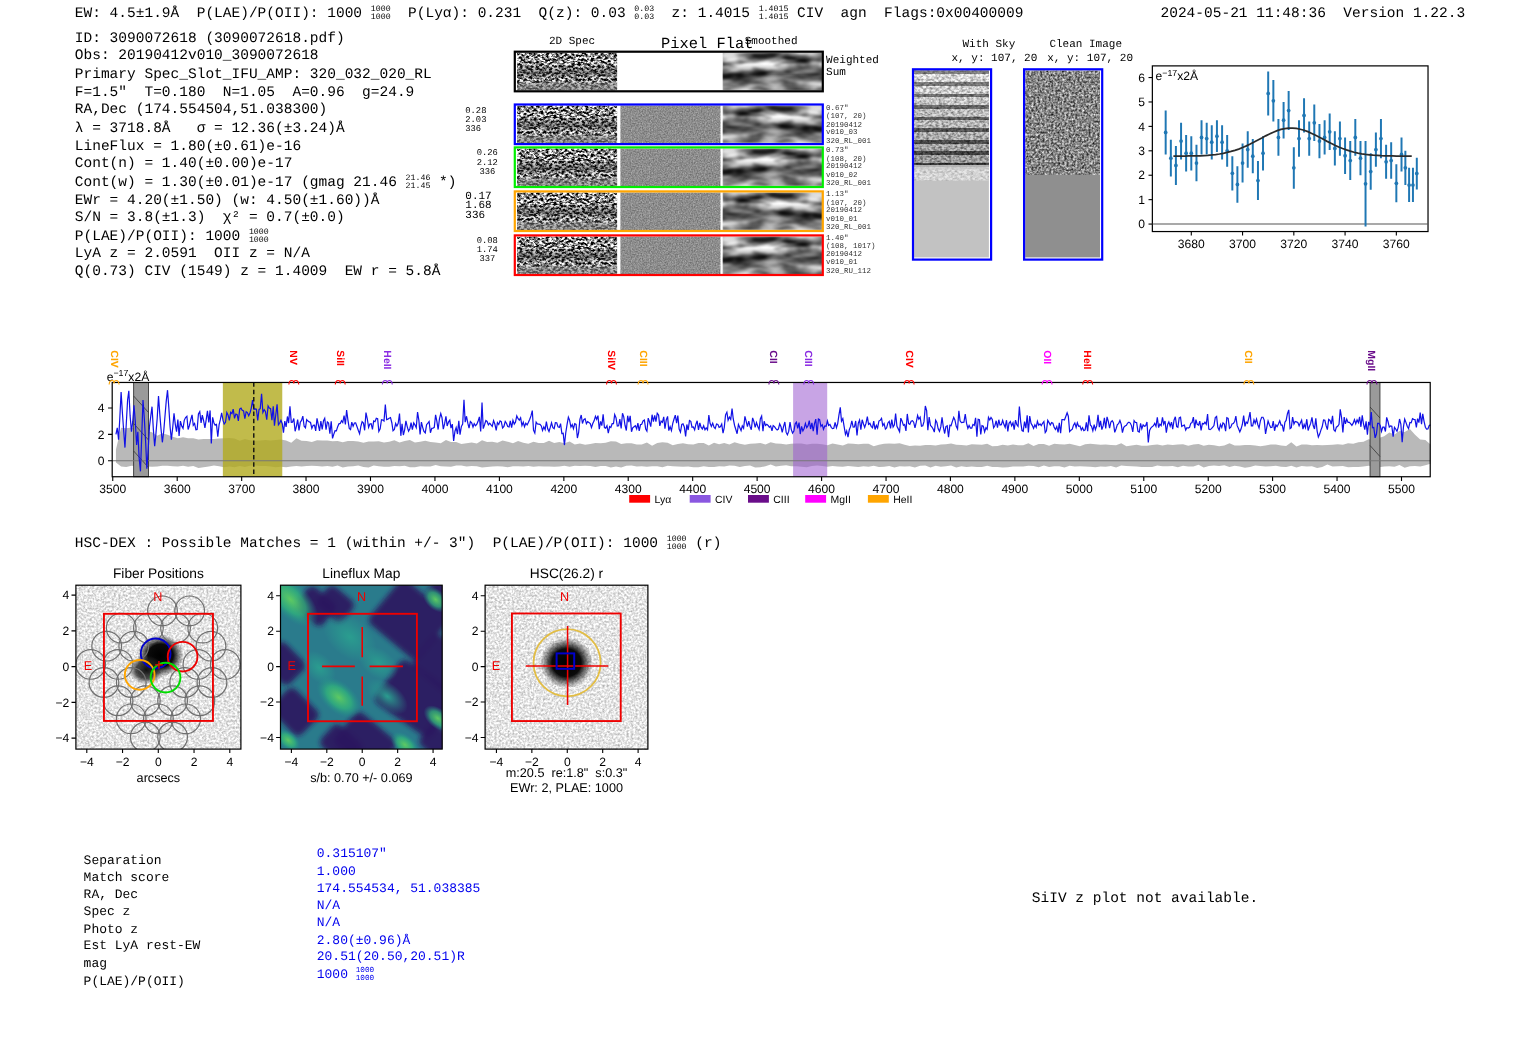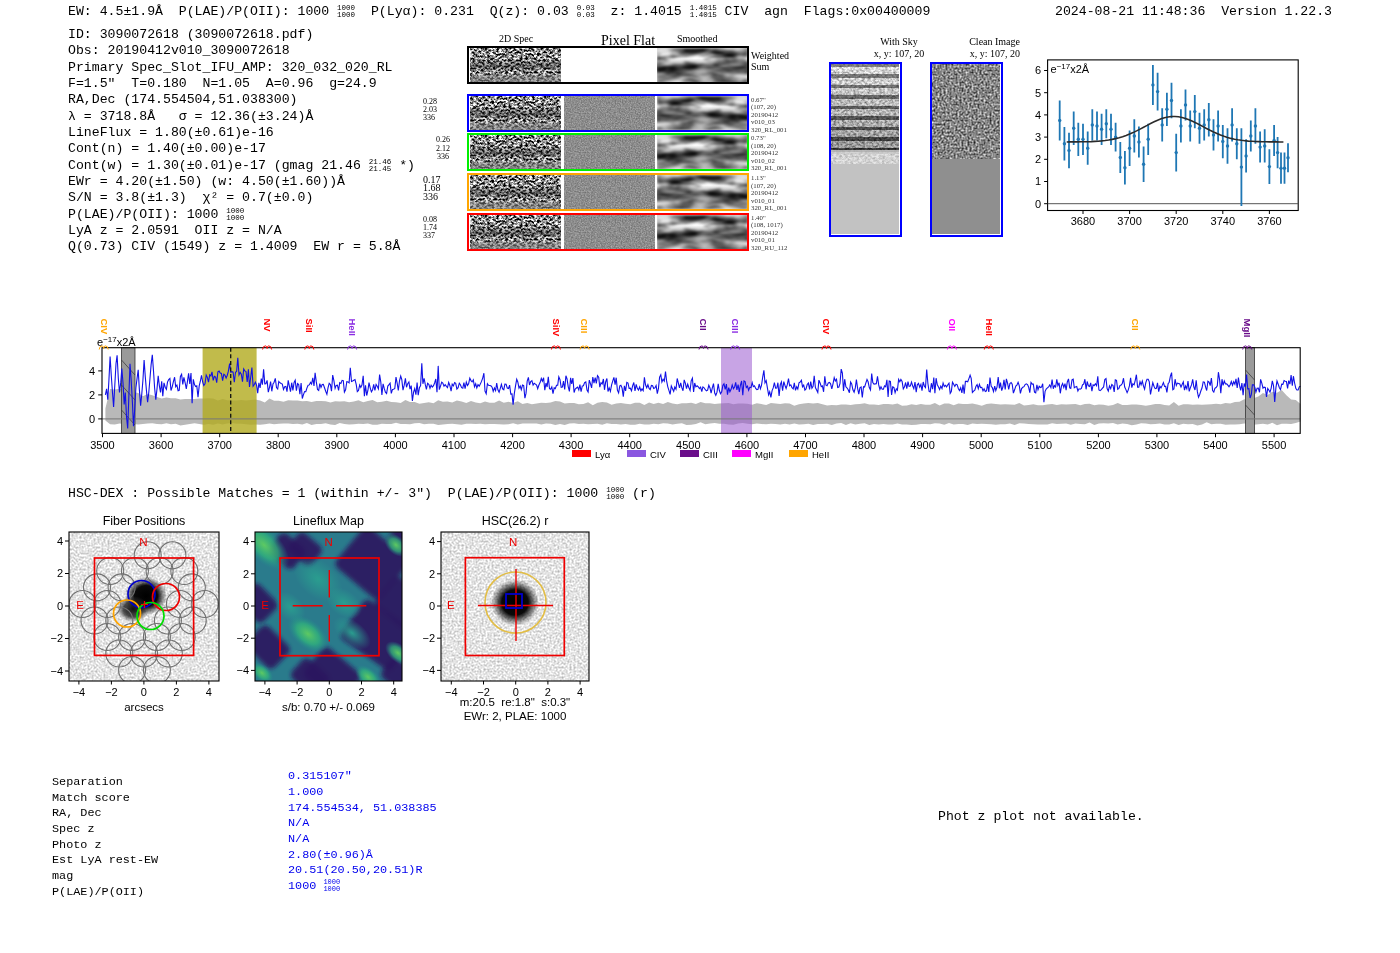--- a/index.html
+++ b/index.html
@@ -1,17 +1,17 @@
 <!DOCTYPE html>
 <html><head><meta charset="utf-8"><style>
 *{margin:0;padding:0;box-sizing:border-box}
 body{width:1400px;height:953px;background:#fff;position:relative;overflow:hidden;font-family:"Liberation Mono",monospace;color:#000}
 .abs{position:absolute;white-space:pre}
 .mono13{font-size:13.2px}
-.sans{font-family:Liberation Serif, serif}
+.sans{font-family:Liberation Mono, monospace}
 </style></head><body>
 <svg width="0" height="0" style="position:absolute">
 <filter id="fspec" x="0" y="0" width="100%" height="100%" color-interpolation-filters="sRGB">
 <feTurbulence type="fractalNoise" baseFrequency="0.34 0.5" numOctaves="3" seed="7"></feTurbulence>
 <feColorMatrix type="matrix" values="3 0 0 0 -0.98 3 0 0 0 -0.98 3 0 0 0 -0.98 0 0 0 0 1"></feColorMatrix>
 </filter>
 <filter id="fflat" x="0" y="0" width="100%" height="100%" color-interpolation-filters="sRGB">
 <feTurbulence type="fractalNoise" baseFrequency="0.8" numOctaves="2" seed="3"></feTurbulence>
 <feColorMatrix type="matrix" values="0.38 0 0 0 0.36 0.38 0 0 0 0.36 0.38 0 0 0 0.36 0 0 0 0 1"></feColorMatrix>
 </filter>
@@ -27,21 +27,21 @@
 <filter id="fsky" x="0" y="0" width="100%" height="100%" color-interpolation-filters="sRGB">
 <feTurbulence type="fractalNoise" baseFrequency="0.35 0.5" numOctaves="2" seed="9"></feTurbulence>
 <feColorMatrix type="matrix" values="1.7 0 0 0 -0.15 1.7 0 0 0 -0.15 1.7 0 0 0 -0.15 0 0 0 0 1"></feColorMatrix>
 </filter>
 <filter id="fclean" x="0" y="0" width="100%" height="100%" color-interpolation-filters="sRGB">
 <feTurbulence type="fractalNoise" baseFrequency="0.5" numOctaves="2" seed="13"></feTurbulence>
 <feColorMatrix type="matrix" values="1.2 0 0 0 -0.08 1.2 0 0 0 -0.08 1.2 0 0 0 -0.08 0 0 0 0 1"></feColorMatrix>
 </filter>
 </svg>
 <div class="abs mono13" style="left:68px;top:4px">EW: 4.5±1.9Å  P(LAE)/P(OII): 1000 <span style="display:inline-block;vertical-align:-2px;font-size:7.5px;line-height:7.1px;letter-spacing:0">1000<br>1000</span>  P(Lyα): 0.231  Q(z): 0.03 <span style="display:inline-block;vertical-align:-2px;font-size:7.5px;line-height:7.1px;letter-spacing:0">0.03<br>0.03</span>  z: 1.4015 <span style="display:inline-block;vertical-align:-2px;font-size:7.5px;line-height:7.1px;letter-spacing:0">1.4015<br>1.4015</span> CIV  agn  Flags:0x00400009</div>
-<div class="abs mono13" style="left:1055px;top:4px">2024-08-21 11:48:36  Version 1.22.3</div>
+<div class="abs mono13" style="left:1055px;top:4px">2024-05-21 11:48:36  Version 1.22.3</div>
 <div class="abs mono13" style="left:68px;top:27px;line-height:16.35px">ID: 3090072618 (3090072618.pdf)<br>Obs: 20190412v010_3090072618<br>Primary Spec_Slot_IFU_AMP: 320_032_020_RL<br>F=1.5"  T=0.180  N=1.05  A=0.96  g=24.9<br>RA,Dec (174.554504,51.038300)<br>λ = 3718.8Å   σ = 12.36(±3.24)Å<br>LineFlux = 1.80(±0.61)e-16<br>Cont(n) = 1.40(±0.00)e-17<br>Cont(w) = 1.30(±0.01)e-17 (gmag 21.46 <span style="display:inline-block;vertical-align:-2px;font-size:7.5px;line-height:7.1px;letter-spacing:0">21.46<br>21.45</span> *)<br>EWr = 4.20(±1.50) (w: 4.50(±1.60))Å<br>S/N = 3.8(±1.3)  χ² = 0.7(±0.0)<br>P(LAE)/P(OII): 1000 <span style="display:inline-block;vertical-align:-2px;font-size:7.5px;line-height:7.1px;letter-spacing:0">1000<br>1000</span><br>LyA z = 2.0591  OII z = N/A<br>Q(0.73) CIV (1549) z = 1.4009  EW r = 5.8Å</div>
 <div class="abs sans" style="left:499px;top:33px;font-size:10px">2D Spec</div>
 <div class="abs sans" style="left:601px;top:33px;font-size:14px">Pixel Flat</div>
 <div class="abs sans" style="left:677px;top:33px;font-size:10px">Smoothed</div>
 <svg class="abs" style="left:470px;top:47.7px" width="91" height="34.6">
     <rect width="91" height="34.6" fill="#888" filter="url(#fspec)"></rect>
   </svg>
 <div class="abs" style="left:470px;top:47.7px;width:91px;height:34.6px;background:linear-gradient(180deg,rgba(128,128,128,0) 30%,rgba(30,30,30,0.45) 52%,rgba(128,128,128,0) 72%,rgba(128,128,128,0.55) 85%,rgba(128,128,128,0.6) 100%)"></div>
 <div class="abs" style="left:563.5px;top:47.7px;width:91px;height:34.6px;background:#fff"></div>
 <svg class="abs" style="left:657px;top:47.7px" width="91" height="34.6">
@@ -93,21 +93,21 @@
     <rect width="91" height="34.5" fill="#8c8c8c" filter="url(#fflat)"></rect>
   </svg>
 <svg class="abs" style="left:657px;top:214.7px" width="91" height="34.5">
     <rect width="91" height="34.5" fill="#888" filter="url(#fsmooth)"></rect>
   </svg>
 <div class="abs" style="left:657px;top:214.7px;width:91px;height:34.5px;background:linear-gradient(180deg,rgba(120,120,120,0.3) 0%,rgba(255,255,255,0) 30%,rgba(20,20,20,0.5) 58%,rgba(150,150,150,0.3) 85%)"></div>
 <div class="abs" style="left:466.6px;top:212.7px;width:282.6px;height:38.5px;border:2px solid #f00"></div>
 <div class="abs sans" style="left:423px;top:97.5px;width:40px;font-size:8px;line-height:8.2px;">0.28<br>2.03<br>336</div>
 <div class="abs sans" style="left:423px;top:136.3px;width:40px;font-size:8px;line-height:8.2px;text-align:center">0.26<br>2.12<br>336</div>
 <div class="abs sans" style="left:423px;top:176.2px;width:40px;font-size:10px;line-height:8.2px;text-align:left">0.17<br>1.68<br>336</div>
-<div class="abs sans" style="left:423px;top:215.9px;width:40px;font-size:8px;line-height:8.2px;text-align:left">0.08<br>1.74<br>337</div>
+<div class="abs sans" style="left:423px;top:215.9px;width:40px;font-size:8px;line-height:8.2px;text-align:center">0.08<br>1.74<br>337</div>
 <div class="abs sans" style="left:751px;top:95.5px;font-size:6.8px;line-height:7.5px;color:#333">0.67"<br>(107, 20)<br>20190412<br>v010_03<br>320_RL_001</div>
 <div class="abs sans" style="left:751px;top:134.3px;font-size:6.8px;line-height:7.5px;color:#333">0.73"<br>(108, 20)<br>20190412<br>v010_02<br>320_RL_001</div>
 <div class="abs sans" style="left:751px;top:174.2px;font-size:6.8px;line-height:7.5px;color:#333">1.13"<br>(107, 20)<br>20190412<br>v010_01<br>320_RL_001</div>
 <div class="abs sans" style="left:751px;top:213.9px;font-size:6.8px;line-height:7.5px;color:#333">1.40"<br>(108, 1017)<br>20190412<br>v010_01<br>320_RU_112</div>
 <div class="abs sans" style="left:751px;top:50px;font-size:10px;line-height:11px">Weighted<br>Sum</div>
 <div class="abs sans" style="left:865px;top:36px;width:68px;font-size:10px;text-align:center;line-height:11.5px">With Sky<br>x, y: 107, 20</div>
 <div class="abs sans" style="left:952px;top:36px;width:68px;font-size:10px;text-align:right;line-height:11.5px">Clean Image<br>x, y: 107, 20</div>
 <svg class="abs" style="left:831px;top:64px" width="68" height="100">
     <rect width="68" height="100" fill="#999" filter="url(#fsky)"></rect>
   </svg>
@@ -478,14 +478,14 @@
 <line x1="437" y1="36.6" x2="441" y2="36.6" stroke="#000"></line>
 <text x="435" y="40.4" font-size="11" text-anchor="end">4</text>
 <text x="144" y="20" font-size="12.5" text-anchor="middle">Fiber Positions</text>
 <text x="328.5" y="20" font-size="12.5" text-anchor="middle">Lineflux Map</text>
 <text x="515" y="20" font-size="12.5" text-anchor="middle">HSC(26.2) r</text>
 <text x="144" y="206" font-size="11.5" text-anchor="middle">arcsecs</text>
 <text x="328.5" y="206" font-size="11.5" text-anchor="middle">s/b: 0.70 +/- 0.069</text>
 <text x="515" y="201" font-size="11.5" text-anchor="middle">m:20.5&nbsp;&nbsp;re:1.8"&nbsp;&nbsp;s:0.3"</text>
 <text x="515" y="215" font-size="11.5" text-anchor="middle">EWr: 2, PLAE: 1000</text>
 </svg>
-<div class="abs" style="left:52px;top:775px;font-size:11.8px;line-height:15.65px">Separation<br>Match score<br>RA, Dec<br>Spec z<br>Photo z<br>Est LyA rest-EW<br>mag<br>P(LAE)/P(OII)</div>
+<div class="abs" style="left:76px;top:775px;font-size:11.8px;line-height:15.65px">Separation<br>Match score<br>RA, Dec<br>Spec z<br>Photo z<br>Est LyA rest-EW<br>mag<br>P(LAE)/P(OII)</div>
 <div class="abs" style="left:288px;top:769.4px;font-size:11.8px;line-height:15.65px;color:#00e">0.315107"<br>1.000<br>174.554534, 51.038385<br>N/A<br>N/A<br>2.80(±0.96)Å<br>20.51(20.50,20.51)R<br>1000 <span style="display:inline-block;vertical-align:-2px;font-size:7.0px;line-height:6.6px;letter-spacing:0">1000<br>1000</span></div>
-<div class="abs" style="left:938px;top:809px;font-size:13.2px">Phot z plot not available.</div>
+<div class="abs" style="left:938px;top:809px;font-size:13.2px">SiIV z plot not available.</div>
 </body></html>

